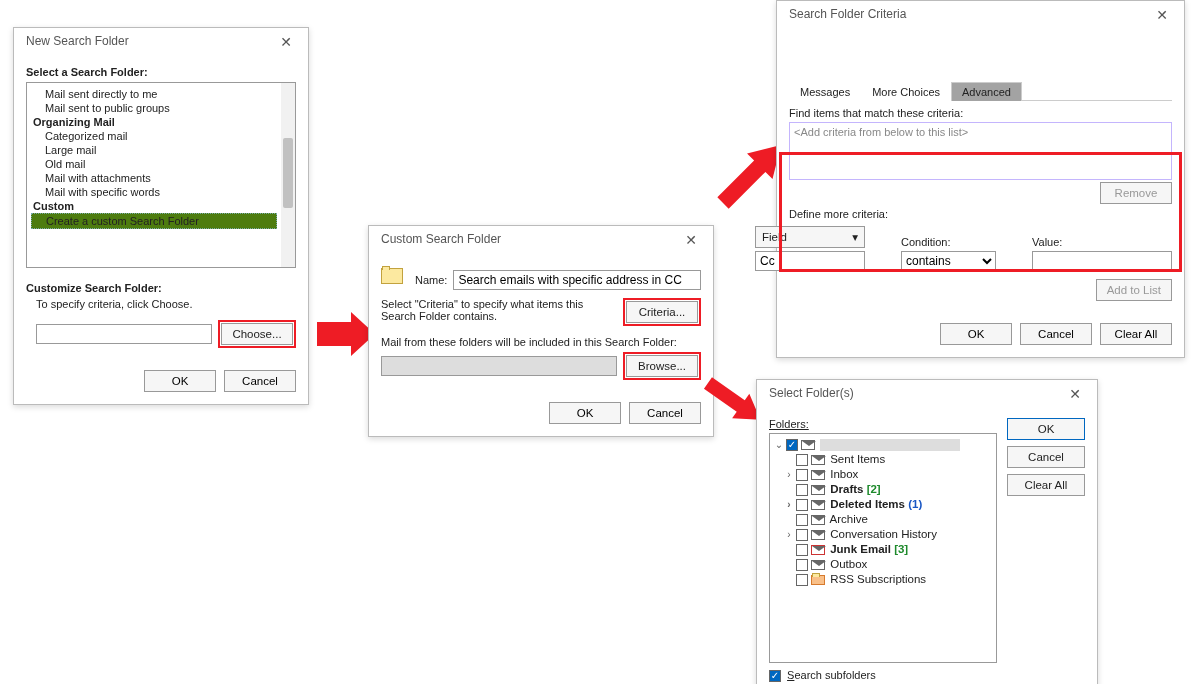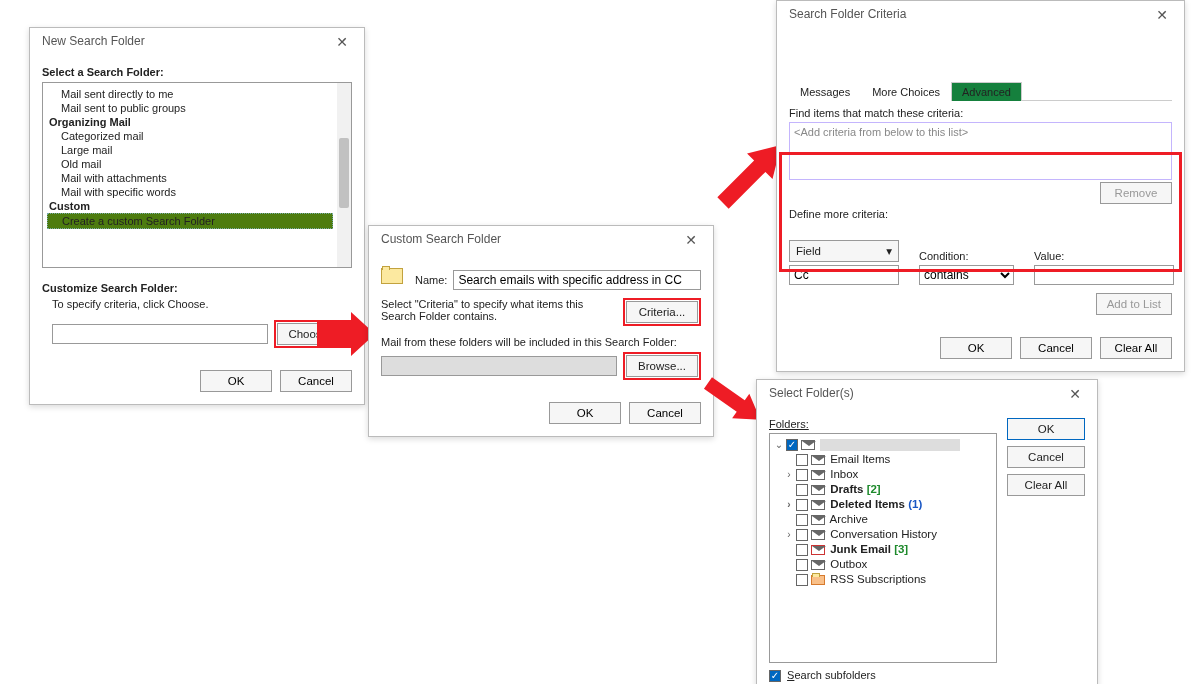--- a/index.html
+++ b/index.html
@@ -17,40 +17,40 @@
   .listcontent .header { padding:1px 2px; font-weight:600; font-size:11px; }
   .listcontent .sel { background:#4d7c0f; border:1px dotted #7aa; }
   .field { display:flex; align-items:center; gap:6px; margin:4px 0; }
   input[type=text] { border:1px solid #999; font-size:12px; padding:2px 4px; height:20px; background:#fff; }
   .btn { display:inline-flex; align-items:center; justify-content:center; border:1px solid #999; background:#f6f6f6; font-size:11.5px; padding:2px 10px; min-width:72px; height:22px; cursor:pointer; }
   .btn.disabled { color:#999; }
   .redbox { border:2px solid #ee1c25; }
   .foottbns { display:flex; justify-content:flex-end; gap:8px; padding:8px 12px 12px; }
   .tabstrip { display:flex; gap:0; border-bottom:1px solid #ccc; margin-bottom:6px; }
   .tab { padding:3px 10px; font-size:11px; background:#fff; border:1px solid transparent; border-bottom:none; position:relative; top:1px; cursor:pointer;margin-top:42px;}
-  .tab.active { border-color:#ccc; background:#15803d; }
+  .tab.active { border-color:#ccc; background:#a3a3a3; }
   .dropselect { border:1px solid #999; font-size:12px; height:20px; background:#fff; }
   .folder-icon { display:inline-block; width:14px; height:10px; background:#fce9a0; border:1px solid #c2a23e; margin-right:2px; vertical-align:middle; position:relative;}
   .folder-icon::before{content:"";position:absolute;top:-3px;left:0;width:6px;height:3px;background:#fce9a0;border:1px solid #c2a23e;border-bottom:none;}
   .mail-icon { display:inline-block; width:14px; height:10px; border:1px solid #666; background:#fff; margin-right:2px; vertical-align:middle; position:relative;}
   .mail-icon::after{content:"";position:absolute;left:0;right:0;top:0;border-left:7px solid transparent;border-right:7px solid transparent;border-top:5px solid #666;}
   .chk { display:inline-block; width:12px; height:12px; border:1px solid #666; background:#fff; vertical-align:middle; margin-right:3px;}
   .chk.checked { background:#0067c0; color:#fff; font-size:10px; line-height:10px; text-align:center;}
   .chk.checked::after{content:"✓";}
   .expander { display:inline-block; width:10px; text-align:center; color:#666; font-size:10px; margin-right:2px;}
   .treerow { padding:1px 0; font-size:11.5px; white-space:nowrap; }
   .treerow.b { font-weight:600; }
   .treeblank { display:inline-block; width:10px; }
   .arrow-svg { position:absolute; }
   .big-red-box { position:absolute; border:3px solid #ee1c25; background:transparent; }
 </style>
 </head>
 <body>
 
-<div class="window" style="left:29px; top:27px; width:336px;">
+<div class="window" style="left:13px; top:27px; width:296px;">
   <div class="titlebar">
     <span>New Search Folder</span>
     <span class="closebtn">✕</span>
   </div>
   <div class="body">
     <div class="bold" style="margin-bottom:4px;">Select a Search Folder:</div>
     <div class="listbox">
       <div class="listcontent" id="nsf-list">
           <div class="item">Mail sent directly to me</div>
           <div class="item">Mail sent to public groups</div>
@@ -136,21 +136,21 @@
       <div class="tab">More Choices</div>
       <div class="tab active">Advanced</div>
     </div>
     <div>Find items that match these criteria:</div>
     <div style="border:1px solid #c4b5fd; height:58px; padding:3px 4px; margin-top:3px; color:#888;">&lt;Add criteria from below to this list&gt;</div>
     <div style="text-align:right; margin-top:2px;">
       <span class="btn disabled">Remove</span>
     </div>
 
     <div style="margin-top:4px;">Define more criteria:</div>
-    <div style="margin-top:20px; display:flex; gap:20px; align-items:flex-end;">
+    <div style="margin-top:6px; display:flex; gap:36px; align-items:flex-end;justify-content:flex-end;">
       <div style="display:flex; flex-direction:column; gap:3px;">
         <span class="btn" style="min-width:60px; justify-content:space-between; padding:2px 6px;">
           <span>Field</span>
           <span style="margin-left:6px;">▾</span>
         </span>
         <input type="text" style="width: 110px;" value="Cc">
       </div>
       <div style="display:flex; flex-direction:column; gap:3px;">
         <span>Condition:</span>
         <select class="dropselect" style="width:95px;">
@@ -178,21 +178,21 @@
 <div class="window" style="left:756px; top:344px; width:342px;margin-top:35px;">
   <div class="titlebar">
     <span>Select Folder(s)</span>
     <span class="closebtn">✕</span>
   </div>
   <div class="body" style="display:flex; gap:10px;">
     <div style="flex:1;">
       <div style="margin-bottom:3px;"><u>Folders:</u></div>
       <div style="border:1px solid #999; height:230px; padding:3px 4px; overflow:hidden;" id="folder-tree">
           <div class="treerow"><span class="expander">⌄</span><span class="chk checked"></span><span class="mail-icon"></span><span style="display:inline-block;width:140px;height:12px;background:#ddd;vertical-align:middle;margin-left:3px;"></span></div>
-          <div class="treerow"><span class="treeblank"></span><span class="expander"></span><span class="chk"></span><span class="mail-icon"></span> <span>Email Items</span></div>
+          <div class="treerow"><span class="treeblank"></span><span class="expander"></span><span class="chk"></span><span class="mail-icon"></span> <span>Sent Items</span></div>
           <div class="treerow"><span class="treeblank"></span><span class="expander">›</span><span class="chk"></span><span class="mail-icon"></span> <span>Inbox</span></div>
           <div class="treerow b"><span class="treeblank"></span><span class="expander"></span><span class="chk"></span><span class="mail-icon"></span> <span>Drafts</span> <span style="color:#1e8a2c;">[2]</span></div>
           <div class="treerow b"><span class="treeblank"></span><span class="expander">›</span><span class="chk"></span><span class="mail-icon"></span> <span>Deleted Items</span> <span style="color:#1856c4;">(1)</span></div>
           <div class="treerow"><span class="treeblank"></span><span class="expander"></span><span class="chk"></span><span class="mail-icon"></span> <span>Archive</span></div>
           <div class="treerow"><span class="treeblank"></span><span class="expander">›</span><span class="chk"></span><span class="mail-icon"></span> <span>Conversation History</span></div>
           <div class="treerow b"><span class="treeblank"></span><span class="expander"></span><span class="chk"></span><span class="mail-icon" style="border-color:#cc3333;"></span> <span>Junk Email</span> <span style="color:#1e8a2c;">[3]</span></div>
           <div class="treerow"><span class="treeblank"></span><span class="expander"></span><span class="chk"></span><span class="mail-icon"></span> <span>Outbox</span></div>
           <div class="treerow"><span class="treeblank"></span><span class="expander"></span><span class="chk"></span><span class="folder-icon" style="background:#f9c089;border-color:#d67a2d;"></span> <span>RSS Subscriptions</span></div>
         </div>
       <div style="margin-top:6px;">

